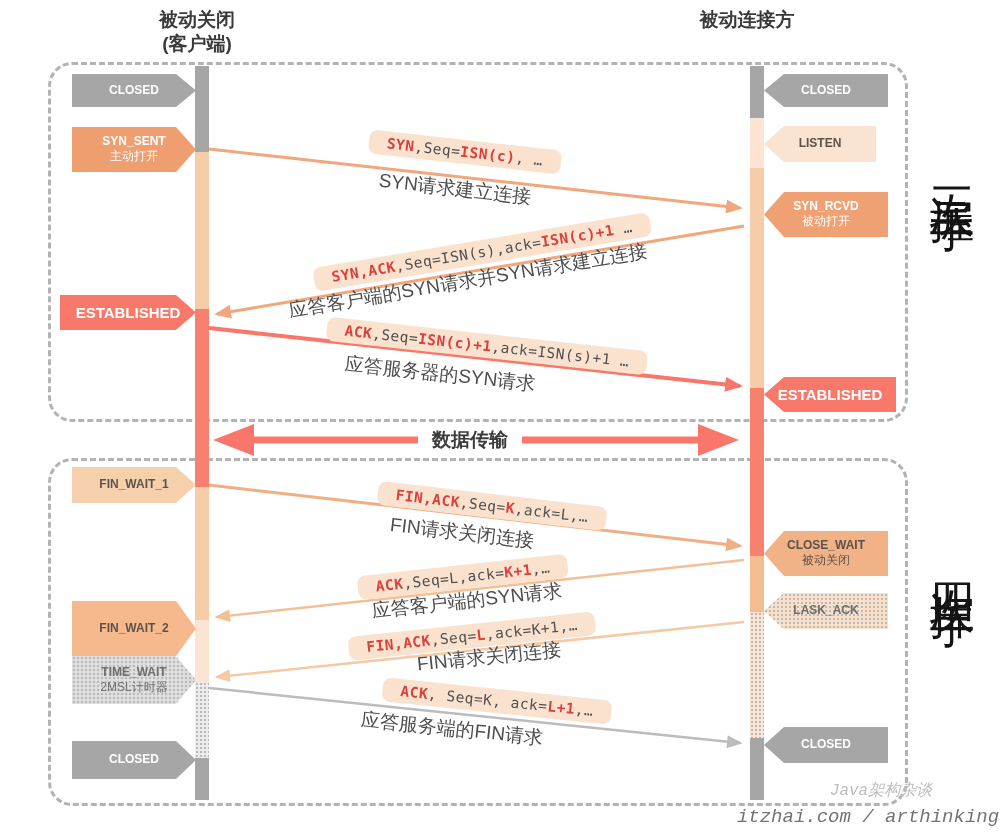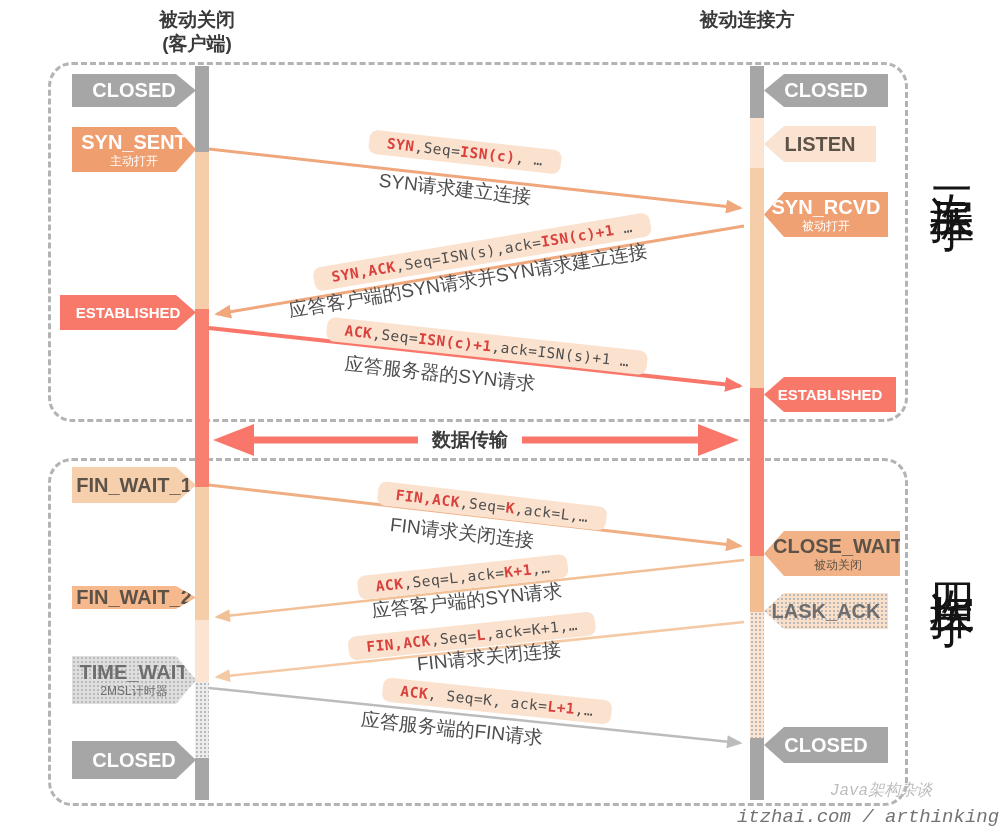--- a/index.html
+++ b/index.html
@@ -19,21 +19,21 @@
 
   
   .seg{position:absolute;width:14px;}
   .dotted{background-image:radial-gradient(#b9b9b9 1px, transparent 1.2px);background-size:4px 4px;}
 
   
   .badge{position:absolute;display:flex;flex-direction:column;justify-content:center;
          align-items:center;line-height:1.15;}
   .badge-l{clip-path:polygon(0 0, calc(100% - 20px) 0, 100% 50%, calc(100% - 20px) 100%, 0 100%);}
   .badge-r{clip-path:polygon(20px 0, 100% 0, 100% 100%, 20px 100%, 0 50%);}
-  .badge .t1{font-size:20px;font-weight:bold;white-space:nowrap;}
+  .badge .t1{font-size:12px;font-weight:bold;white-space:nowrap;}
   .badge .t2{font-size:12px;white-space:nowrap;margin-top:1px;}
   .txt-w{color:#ffffff;}
   .txt-d{color:#5d5248;}
   .txt-g{color:#6e6e6e;}
 
   
   .msg{position:absolute;transform:translate(-50%,-50%);background:#fbe2cf;border-radius:8px;
        padding:4px 18px;font-family:"DejaVu Sans Mono",monospace;font-size:14.5px;
        letter-spacing:.5px;white-space:nowrap;}
   .code-red{color:#d9413d;font-weight:bold;}
@@ -133,21 +133,21 @@
   <div class="badge badge-l" style="left:72px;top:127px;width:124px;height:45px;background:#ef9e70;">
     <span class="t1 txt-w">SYN_SENT</span>
     <span class="t2 txt-w">主动打开</span>
   </div>
   <div class="badge badge-l" style="left:60px;top:295px;width:136px;height:35px;background:#f8786a;">
     <span class="t1 txt-w" style="font-size:15px;">ESTABLISHED</span>
   </div>
   <div class="badge badge-l" style="left:72px;top:467px;width:124px;height:36px;background:#f6cfad;">
     <span class="t1 txt-d">FIN_WAIT_1</span>
   </div>
-  <div class="badge badge-l" style="left:72px;top:586px;width:124px;height:23px;background:#f5b98d;">
+  <div class="badge badge-l" style="left:72px;top:601px;width:124px;height:55px;background:#f5b98d;">
     <span class="t1 txt-d">FIN_WAIT_2</span>
   </div>
   <div class="badge badge-l dotted" style="left:72px;top:656px;width:124px;height:48px;background-color:#dedede;">
     <span class="t1 txt-g">TIME_WAIT</span>
     <span class="t2 txt-g">2MSL计时器</span>
   </div>
   <div class="badge badge-l" style="left:72px;top:741px;width:124px;height:38px;background:#a6a6a6;">
     <span class="t1 txt-w">CLOSED</span>
   </div>
 
@@ -157,21 +157,21 @@
   <div class="badge badge-r" style="left:764px;top:126px;width:112px;height:36px;background:#fbe3d1;">
     <span class="t1 txt-d">LISTEN</span>
   </div>
   <div class="badge badge-r" style="left:764px;top:192px;width:124px;height:45px;background:#efa173;">
     <span class="t1 txt-w">SYN_RCVD</span>
     <span class="t2 txt-w">被动打开</span>
   </div>
   <div class="badge badge-r" style="left:764px;top:377px;width:132px;height:35px;background:#f8786a;">
     <span class="t1 txt-w" style="font-size:15px;">ESTABLISHED</span>
   </div>
-  <div class="badge badge-r" style="left:764px;top:531px;width:124px;height:45px;background:#f2b287;padding-left:12px;">
+  <div class="badge badge-r" style="left:764px;top:531px;width:124px;height:45px;background:#f2b287;">
     <span class="t1 txt-d">CLOSE_WAIT</span>
     <span class="t2 txt-d">被动关闭</span>
   </div>
   <div class="badge badge-r dotted" style="left:764px;top:593px;width:124px;height:36px;background-color:#fbe0c9;">
     <span class="t1 txt-g">LASK_ACK</span>
   </div>
   <div class="badge badge-r" style="left:764px;top:727px;width:124px;height:36px;background:#a6a6a6;">
     <span class="t1 txt-w">CLOSED</span>
   </div>
 

